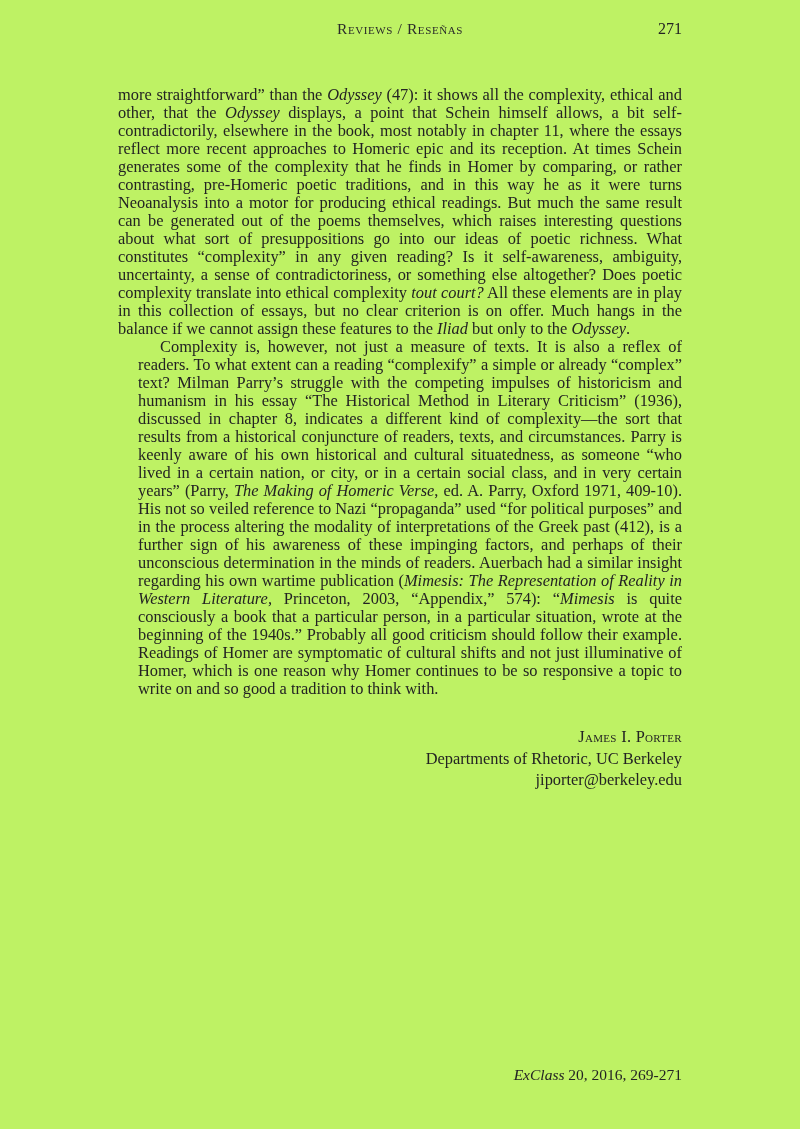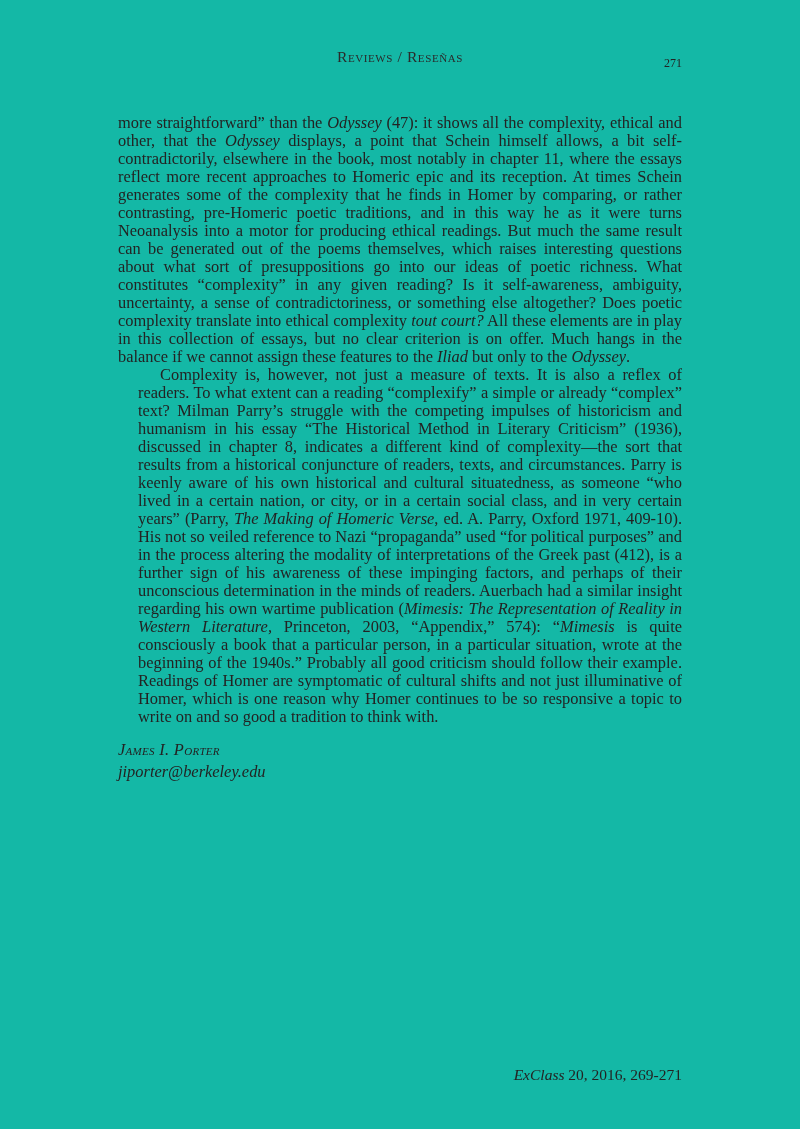--- a/index.html
+++ b/index.html
@@ -1,60 +1,59 @@
 <!DOCTYPE html>
 <html lang="en"><head>
 <meta charset="utf-8">
 <style>
   html, body { margin: 0; padding: 0; background: #ffffff; }
   .page {
     position: relative;
     width: 800px;
     height: 1129px;
     box-sizing: border-box;
-    background: #14b8a6;
+    background: #bef264;
     color: #232323;
     font-family: "Liberation Serif", serif;
-    padding: 48px 118px 0 118px;
+    padding: 20px 118px 0 118px;
     overflow: hidden;
   }
   .running-head {
     position: relative;
     height: 22px;
     margin-bottom: 44px;
   }
   .head-title {
     text-align: center;
     font-variant: small-caps;
     letter-spacing: 0.6px;
     font-size: 15.5px;
     color: #2a2a2a;
   }
   .page-num {
     position: absolute;
     right: 0;
-    top: 8px;
-    font-size: 12px;
+    top: 0;
+    font-size: 16px;
   }
   .body-text {
     font-size: 16.4px;
     line-height: 18px;
     text-align: justify;
     hyphens: auto;
     -webkit-hyphens: auto;
   }
   .para { margin: 0; }
   .para.indented { text-indent: 22px; margin-left: 20px; }
   .it { font-style: italic; }
   .signature {
-    margin-top: 13px;
-    text-align: left;
+    margin-top: 28px;
+    text-align: right;
     font-size: 16.4px;
     line-height: 21.5px;
-    font-style: italic;
   }
   .sig-name { font-variant: small-caps; letter-spacing: 0.3px; }
   .footer {
     position: absolute;
     right: 118px;
     top: 1066px;
     font-size: 15.5px;
     text-align: left;
   }
 </style>
@@ -68,18 +67,19 @@
     <div class="page-num">271</div>
   </div>
 
   <div class="body-text">
     <p class="para"><span>more straightforward” than the </span><span class="it">Odyssey</span><span> (47): it shows all the complexity, ethical and other, that the </span><span class="it">Odyssey</span><span> displays, a point that Schein himself allows, a bit self-contradictorily, elsewhere in the book, most notably in chapter 11, where the essays reflect more recent approaches to Homeric epic and its reception. At times Schein generates some of the complexity that he finds in Homer by comparing, or rather contrasting, pre-Homeric poetic traditions, and in this way he as it were turns Neoanalysis into a motor for producing ethical readings. But much the same result can be generated out of the poems themselves, which raises interesting questions about what sort of presuppositions go into our ideas of poetic richness. What constitutes “complexity” in any given reading? Is it self-awareness, ambiguity, uncertainty, a sense of contradictoriness, or something else altogether? Does poetic complexity translate into ethical complexity </span><span class="it">tout court?</span><span> All these elements are in play in this collection of essays, but no clear criterion is on offer. Much hangs in the balance if we cannot assign these features to the </span><span class="it">Iliad</span><span> but only to the </span><span class="it">Odyssey</span><span>.</span></p>
     <p class="para indented"><span>Complexity is, however, not just a measure of texts. It is also a reflex of readers. To what extent can a reading “complexify” a simple or already “complex” text? Milman Parry’s struggle with the competing impulses of historicism and humanism in his essay “The Historical Method in Literary Criticism” (1936), discussed in chapter 8, indicates a different kind of complexity—the sort that results from a historical conjuncture of readers, texts, and circumstances. Parry is keenly aware of his own historical and cultural situatedness, as someone “who lived in a certain nation, or city, or in a certain social class, and in very certain years” (Parry, </span><span class="it">The Making of Homeric Verse</span><span>, ed. A. Parry, Oxford 1971, 409-10). His not so veiled reference to Nazi “propaganda” used “for political purposes” and in the process altering the modality of interpretations of the Greek past (412), is a further sign of his awareness of these impinging factors, and perhaps of their unconscious determination in the minds of readers. Auerbach had a similar insight regarding his own wartime publication (</span><span class="it">Mimesis: The Representation of Reality in Western Literature,</span><span> Princeton, 2003, “Appendix,” 574): “</span><span class="it">Mimesis</span><span> is quite consciously a book that a particular person, in a particular situation, wrote at the beginning of the 1940s.” Probably all good criticism should follow their example. Readings of Homer are symptomatic of cultural shifts and not just illuminative of Homer, which is one reason why Homer continues to be so responsive a topic to write on and so good a tradition to think with.</span></p>
   </div>
 
   <div class="signature">
     <div class="sig-name">James I. Porter</div>
+    <div>Departments of Rhetoric, UC Berkeley</div>
     <div>jiporter@berkeley.edu</div>
   </div>
 
   <div class="footer"><span class="it">ExClass</span><span> 20, 2016, 269-271</span></div>
 
 </div>
 
 </body></html>

